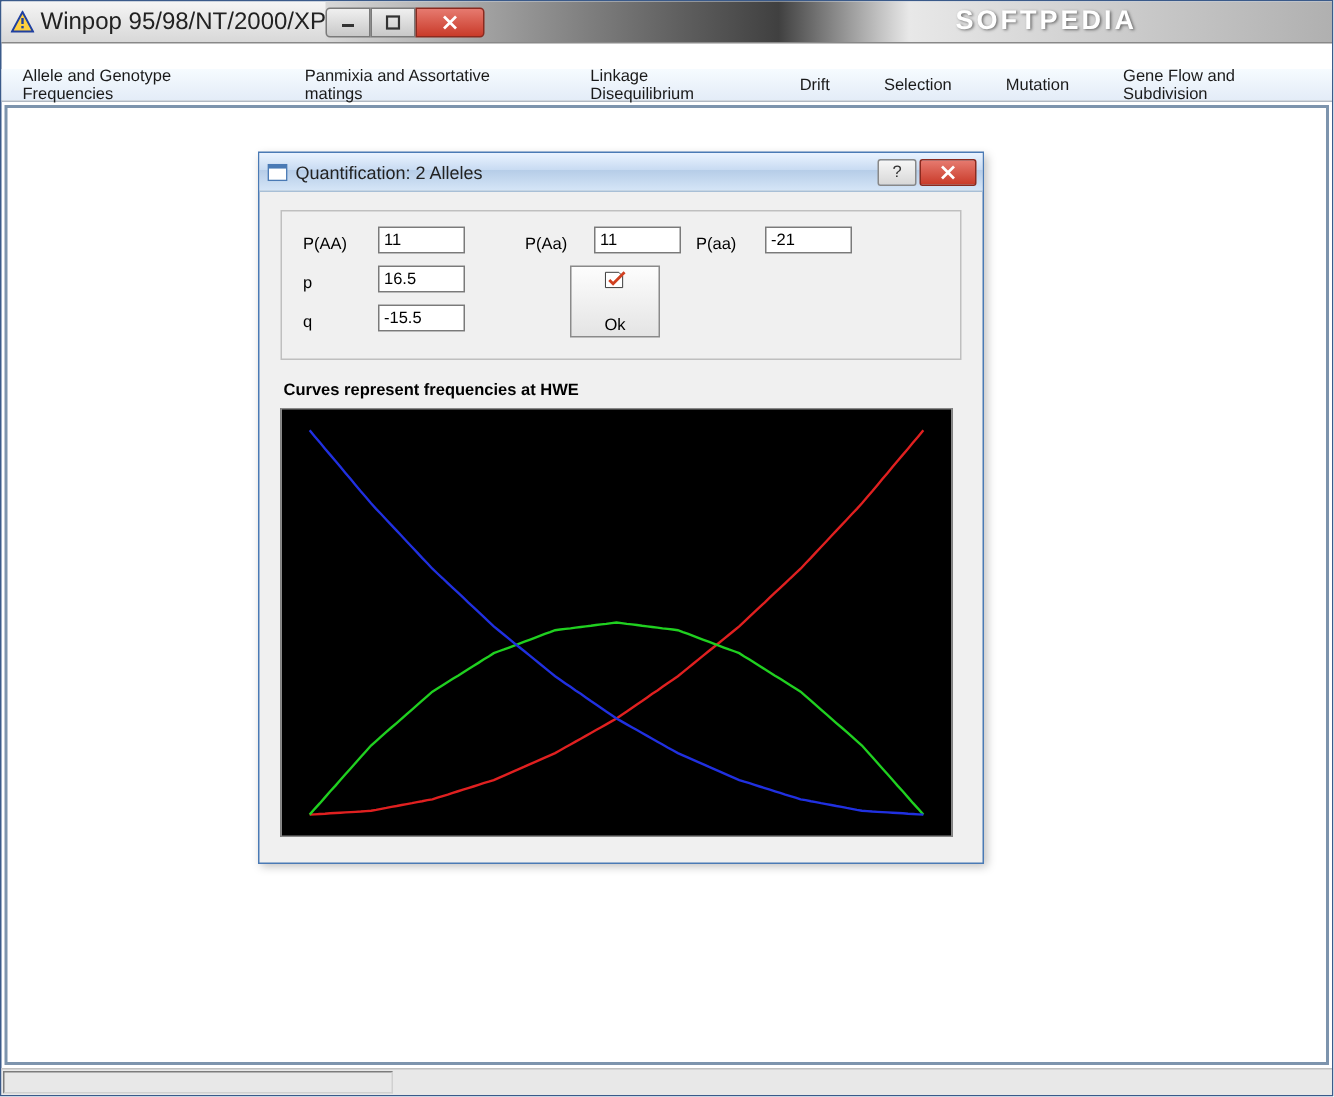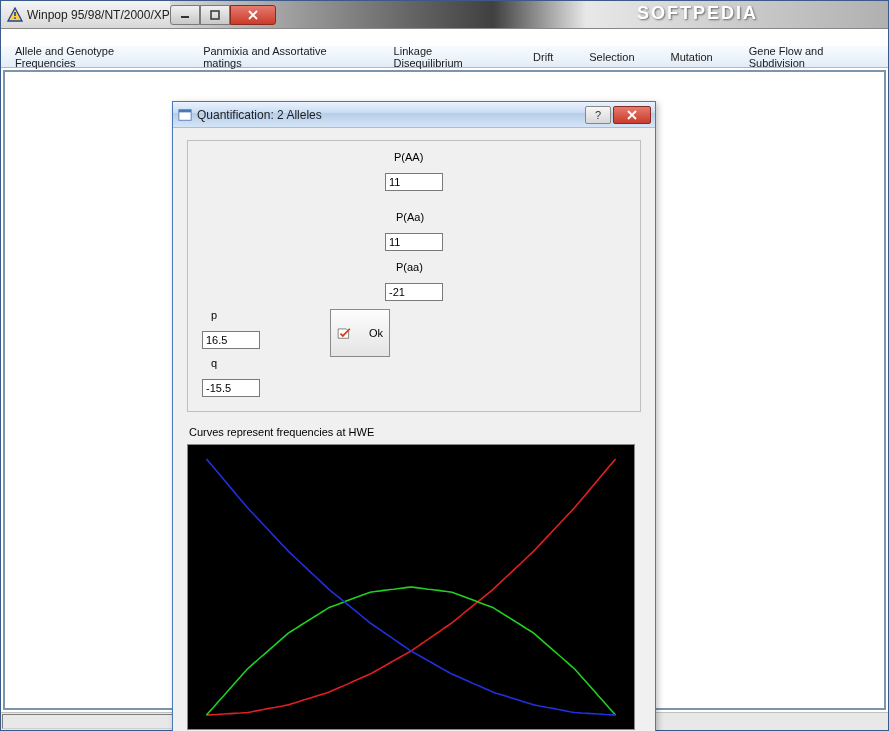--- a/index.html
+++ b/index.html
@@ -31,21 +31,21 @@
   .titlebar-icon {
     width: 16px;
     height: 16px;
     margin: 0 4px 0 6px;
     display: flex;
     align-items: center;
     justify-content: center;
   }
   .titlebar-text {
     color: #222;
-    font-size: 12px;
+    font-size: 16px;
     flex: 0 0 auto;
   }
   .titlebar-bg {
     flex: 1 1 auto;
     height: 100%;
     background: linear-gradient(to right, #d8d8d8 0%, #606060 35%, #404040 45%, #e8e8e8 58%, #b0b0b0 100%);
     display: flex;
     align-items: center;
     padding-right: 6px;
     position: relative;
@@ -168,50 +168,49 @@
     padding: 12px 14px 14px 14px;
   }
   .groupbox {
     border: 1px solid #bfbfbf;
     background: #f0f0f0;
     padding: 10px 14px 14px 14px;
   }
   .instructions { margin-bottom: 10px; line-height: 1.35; }
   .form-row {
     display: flex;
-    align-items: center;
+    align-items: flex-end;
     gap: 10px;
     margin-bottom: 8px;
-    flex-direction: column;
   }
   .lbl { width: 40px; }
   .txt {
     width: 58px;
     height: 18px;
     border: 1px solid #7a7a7a;
     background: #fff;
     font-size: 11px;
     padding: 1px 3px;
     font-family: inherit;
   }
   .ok-btn {
     width: 60px;
     height: 48px;
     border: 1px solid #8a8a8a;
     background: linear-gradient(to bottom, #fdfdfd, #e4e4e4);
     display: flex;
-    flex-direction: row;
+    flex-direction: column;
     align-items: center;
     justify-content: center;
     gap: 18px;
     font-size: 11px;
   }
   .ok-icon { width: 22px; height: 20px; }
 
-  .chart-caption { margin: 14px 0 6px 2px; }
+  .chart-caption { margin: 14px 0 6px 2px; font-weight: bold; }
   .chart-box {
     width: 448px;
     height: 286px;
     background: #000;
     border: 1px solid #888;
   }
 </style>
 </head>
 <body>
 

